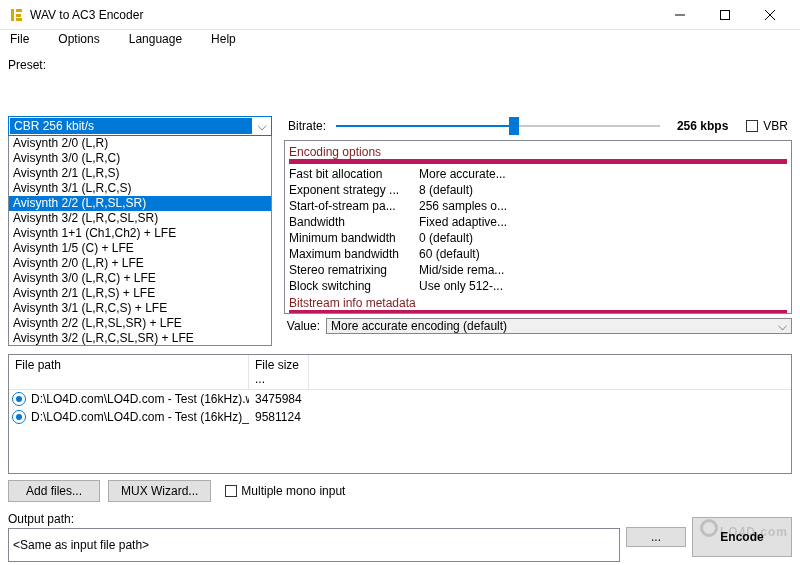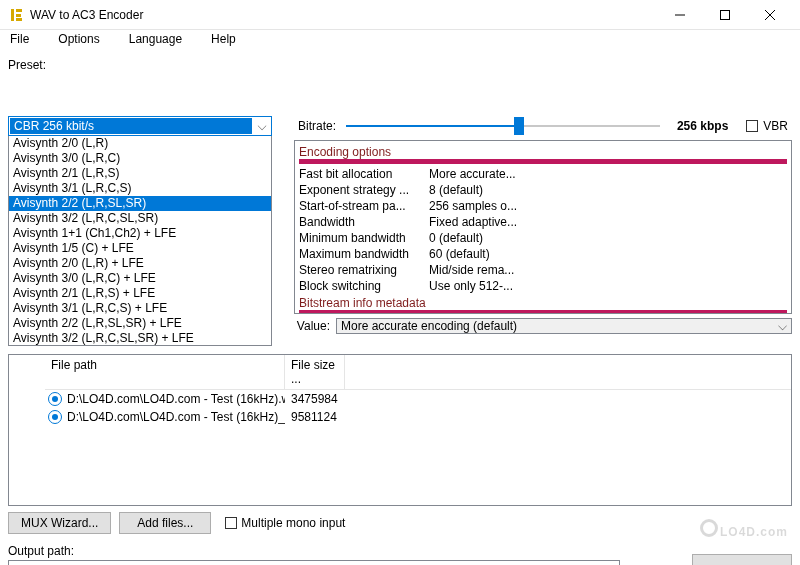--- a/index.html
+++ b/index.html
@@ -11,21 +11,21 @@
 .titlebar .winbtns { display: flex; gap: 0; }
 .titlebar .winbtn { width: 45px; height: 28px; display: flex; align-items: center; justify-content: center; color: #000; }
 
 .menubar { height: 22px; display: flex; align-items: flex-start; padding: 0 4px; gap: 17px; }
 .menubar .menuitem { padding: 2px 6px; cursor: default; }
 
 .content { padding: 6px 8px 8px 8px; }
 
 .preset-label { margin-bottom: 17px; }
 
-.top-row { display: flex; gap: 22px; margin-top: 44px; }
+.top-row { display: flex; gap: 12px; margin-top: 44px; }
 .left-col { width: 264px; }
 .right-col { flex: 1; }
 
 .preset-dropdown { position: relative; width: 264px; height: 20px; border: 1px solid #0078d7; background: #fff; display: flex; align-items: center; }
 .preset-dropdown .selected { flex: 1; padding: 0 4px; background: #0078d7; color: #fff; margin: 1px; height: 16px; line-height: 16px; }
 .preset-dropdown .arrow { width: 18px; text-align: center; color: #555; }
 
 .preset-list { width: 264px; height: 210px; border: 1px solid #828790; border-top: none; background: #fff; overflow-y: scroll; margin-top: 0; }
 .preset-list .opt { padding: 0 4px; height: 15px; line-height: 15px; white-space: nowrap; overflow: hidden; }
 .preset-list .opt.sel { background: #0078d7; color: #fff; }
@@ -44,37 +44,37 @@
 .section-head { color: #7f1d1d; font-weight: normal; border-bottom: 5px solid #be185d; margin: 2px 0; padding-bottom: 0; }
 .opt-row { display: flex; height: 16px; line-height: 16px; }
 .opt-row .k { width: 130px; white-space: nowrap; overflow: hidden; }
 .opt-row .v { flex: 1; white-space: nowrap; overflow: hidden; }
 
 .value-row { display: flex; align-items: center; margin-top: 4px; gap: 6px; text-align: right; }
 .value-row .lab { width: 36px; }
 .value-row .combo { flex: 1; height: 16px; border: 1px solid #828790; background: #f0f0f0; display: flex; align-items: center; padding: 0 4px; position: relative; }
 .value-row .combo .arrow { position: absolute; right: 4px; color: #555; }
 
-.files-panel { margin-top: 8px; border: 1px solid #828790; background: #fff; height: 152px; overflow: auto; padding-left: 36px; }
+.files-panel { margin-top: 8px; border: 1px solid #828790; background: #fff; height: 120px; overflow: auto; }
 .files-header { display: flex; background: #fff; border-bottom: 1px solid #e5e5e5; }
 .files-header .col { padding: 3px 6px; border-right: 1px solid #e5e5e5; }
 .files-header .col.path { width: 240px; }
 .files-header .col.size { width: 60px; }
 .file-row { display: flex; height: 18px; align-items: center; }
 .file-row .icon { width: 14px; height: 14px; margin: 0 3px; border: 1px solid #0078d7; border-radius: 7px; position: relative; }
 .file-row .icon::after { content: ""; position: absolute; left: 3px; top: 3px; width: 6px; height: 6px; background: #0078d7; border-radius: 3px; }
 .file-row .path { width: 220px; padding-left: 2px; white-space: nowrap; overflow: hidden; }
 .file-row .size { width: 80px; padding-left: 6px; }
 
 .file-buttons { display: flex; align-items: center; gap: 8px; margin-top: 6px; }
 .btn { background: #e1e1e1; border: 1px solid #adadad; height: 22px; padding: 0 12px; display: flex; align-items: center; justify-content: center; cursor: default; min-width: 92px; }
 .mono-check { display: flex; align-items: center; gap: 4px; margin-left: 6px; justify-content: space-between; }
 .mono-check .box { width: 12px; height: 12px; border: 1px solid #333; }
 
-.output-row { display: flex; align-items: flex-end; gap: 6px; margin-top: 10px; }
+.output-row { display: flex; align-items: center; gap: 6px; margin-top: 10px; }
 .output-left { flex: 1; }
 .output-label { margin-bottom: 2px; }
 .output-input { width: 100%; height: 20px; border: 1px solid #828790; padding: 16px 4px; background: #fff; }
 .browse-btn { width: 60px; height: 20px; background: #e1e1e1; border: 1px solid #adadad; display: flex; align-items: center; justify-content: center; }
 .encode-btn { width: 100px; height: 40px; background: #e1e1e1; border: 1px solid #adadad; display: flex; align-items: center; justify-content: center; font-weight: bold; margin-left: auto; }
 
 .watermark { position: absolute; right: 12px; bottom: 23px; color: rgba(0,0,0,0.15); font-size: 22px; font-weight: bold; letter-spacing: 1px; pointer-events: none; }
 .watermark .o { border: 3px solid rgba(0,0,0,0.15); border-radius: 12px; display: inline-block; width: 18px; height: 18px; vertical-align: middle; margin-right: 2px; position: relative; top: -2px; }
 
 ::-webkit-scrollbar { width: 16px; }
@@ -234,22 +234,22 @@
         </div>
         <div class="file-row">
           <span class="icon"></span>
           <span class="path">D:\LO4D.com\LO4D.com - Test (16kHz)_1.wav</span>
           <span class="size">9581124</span>
         </div>
       </div>
   </div>
 
   <div class="file-buttons">
+    <div class="btn">Add files...</div>
     <div class="btn">MUX Wizard...</div>
-    <div class="btn">Add files...</div>
     <label class="mono-check">
       <span class="box"></span>
       <span>Multiple mono input</span>
     </label>
   </div>
 
   <div class="output-row">
     <div class="output-left">
       <div class="output-label">Output path:</div>
       <input class="output-input" value="&lt;Same as input file path&gt;" style="">

